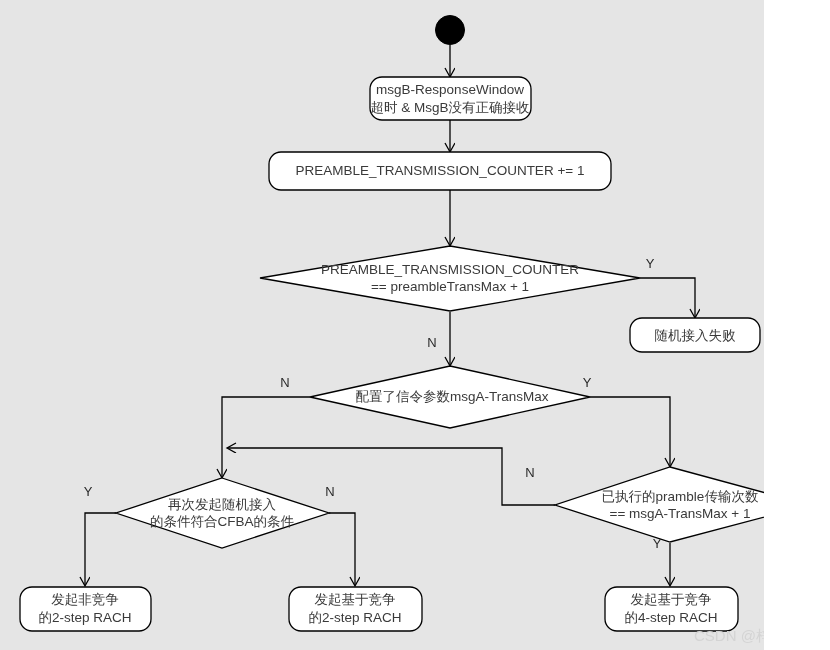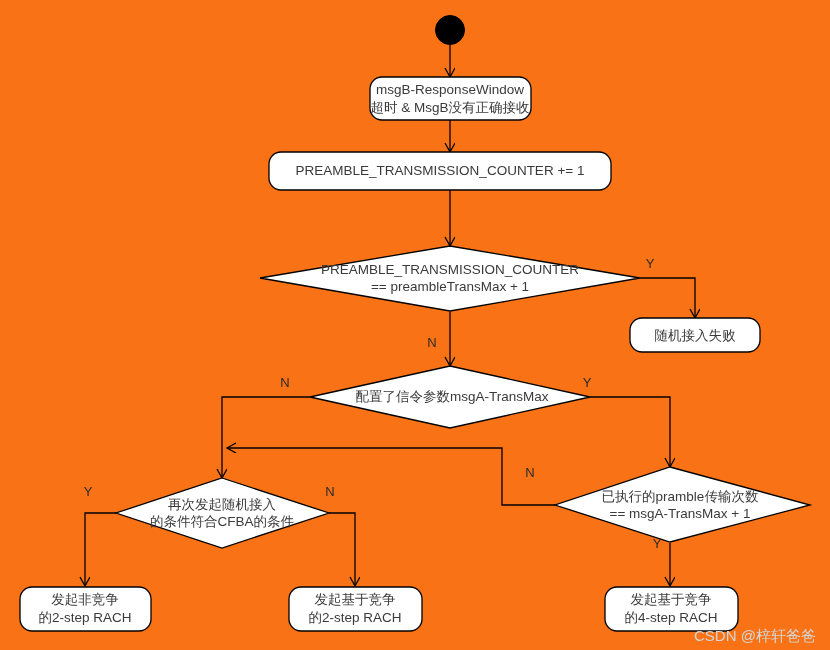--- a/index.html
+++ b/index.html
@@ -6,23 +6,23 @@
   html, body {
     margin: 0;
     padding: 0;
     background: #ffffff;
   }
   body {
     font-family: "Liberation Sans", "DejaVu Sans", sans-serif;
   }
   #canvas {
     position: relative;
-    width: 830px;
+    width: 764px;
     height: 650px;
-    background: #f97316;
+    background: #e5e5e5;
     overflow: hidden;
   }
   svg#flow {
     position: absolute;
     left: 0;
     top: 0;
     width: 830px;
     height: 650px;
   }
   .edge {

